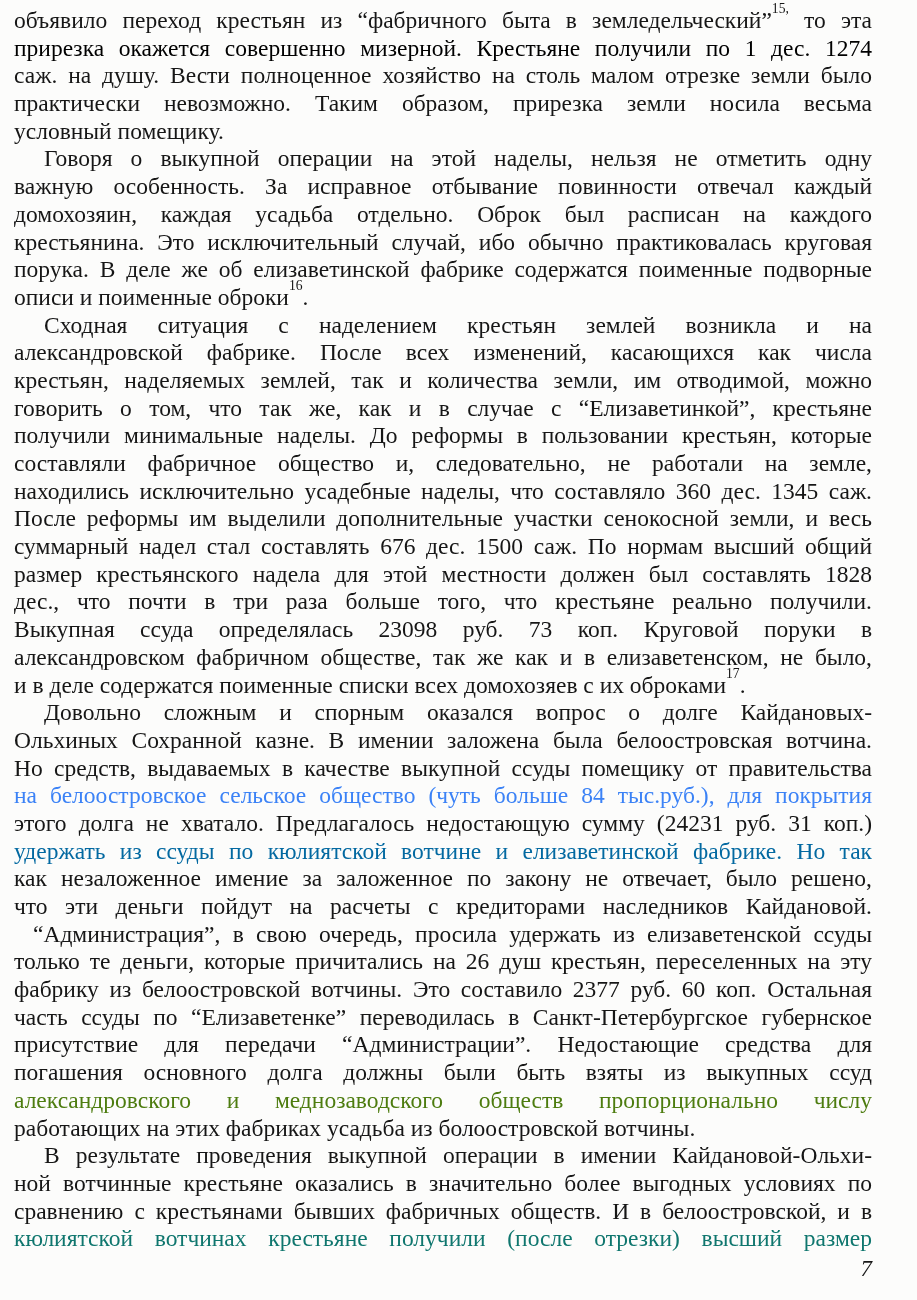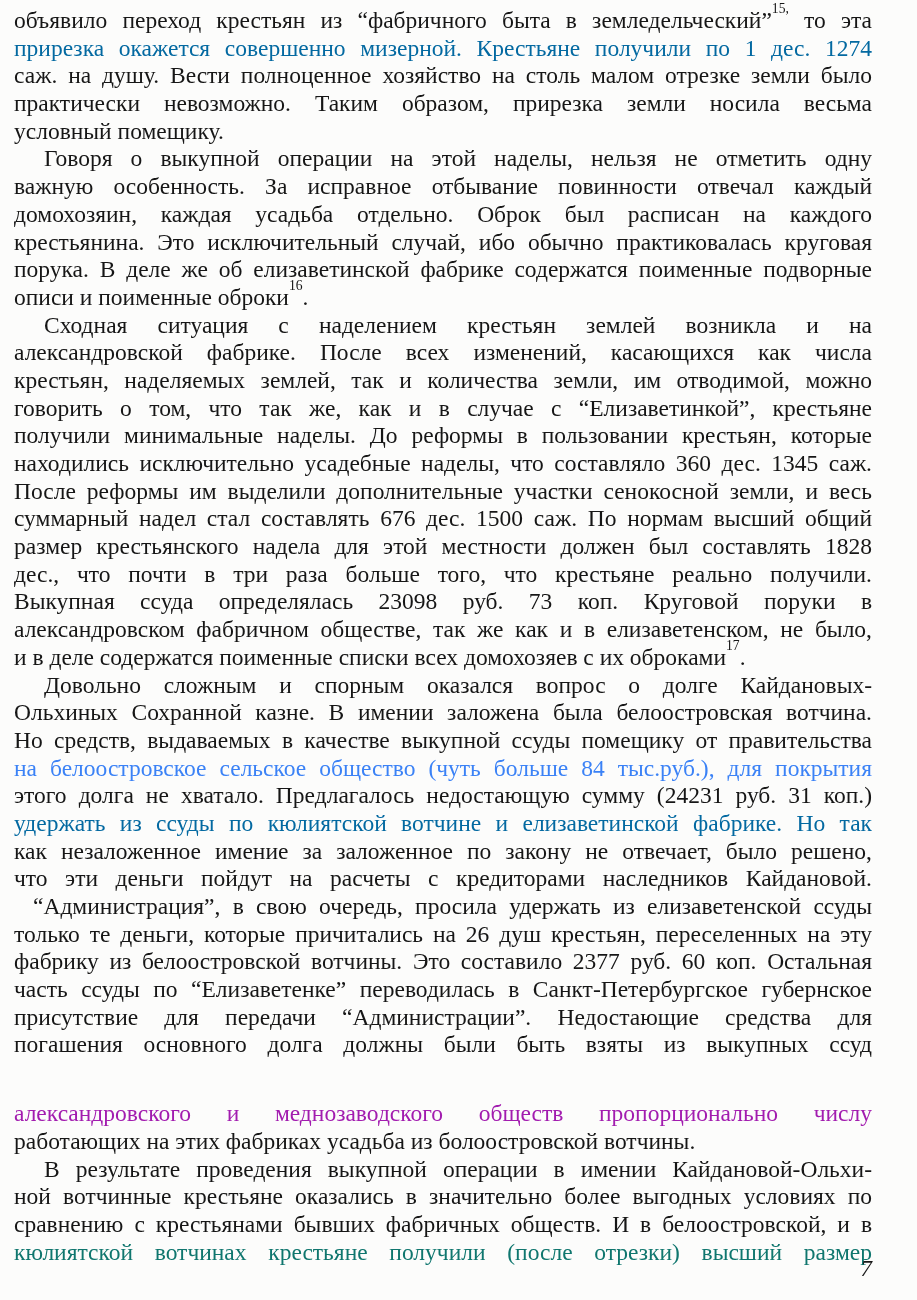--- a/index.html
+++ b/index.html
@@ -58,35 +58,36 @@
     font-style: italic;
     color: #161616;
   }
 </style>
 </head>
 <body style="background: rgb(252, 252, 251);">
 
 <main class="page">
   <div class="page-text">
       <div class="line" style="color: rgb(22, 22, 22);">объявило переход крестьян из “фабричного быта в земледельческий”<sup>15,</sup> то эта</div>
-      <div class="line" style="color: #0369a1;">прирезка окажется совершенно мизерной. Крестьяне получили по 1 дес. 1274</div>
+      <div class="line" style="color: #000000;">прирезка окажется совершенно мизерной. Крестьяне получили по 1 дес. 1274</div>
       <div class="line" style="color: rgb(22, 22, 22);">саж. на душу. Вести полноценное хозяйство на столь малом отрезке земли было</div>
       <div class="line" style="color: rgb(22, 22, 22);">практически невозможно. Таким образом, прирезка земли носила весьма</div>
       <div class="line para-end" style="color: rgb(22, 22, 22);">условный помещику.</div>
       <div class="line indent" style="color: rgb(22, 22, 22);">Говоря о выкупной операции на этой наделы, нельзя не отметить одну</div>
       <div class="line" style="color: rgb(22, 22, 22);">важную особенность. За исправное отбывание повинности отвечал каждый</div>
       <div class="line" style="color: rgb(22, 22, 22);">домохозяин, каждая усадьба отдельно. Оброк был расписан на каждого</div>
       <div class="line" style="color: rgb(22, 22, 22);">крестьянина. Это исключительный случай, ибо обычно практиковалась круговая</div>
       <div class="line" style="color: rgb(22, 22, 22);">порука. В деле же об елизаветинской фабрике содержатся поименные подворные</div>
       <div class="line para-end" style="color: rgb(22, 22, 22);">описи и поименные оброки<sup>16</sup>.</div>
       <div class="line indent" style="color: rgb(22, 22, 22);">Сходная ситуация с наделением крестьян землей возникла и на</div>
       <div class="line" style="color: rgb(22, 22, 22);">александровской фабрике. После всех изменений, касающихся как числа</div>
       <div class="line" style="color: rgb(22, 22, 22);">крестьян, наделяемых землей, так и количества земли, им отводимой, можно</div>
       <div class="line" style="color: rgb(22, 22, 22);">говорить о том, что так же, как и в случае с “Елизаветинкой”, крестьяне</div>
       <div class="line" style="color: rgb(22, 22, 22);">получили минимальные наделы. До реформы в пользовании крестьян, которые</div>
+      <div class="line" style="color: rgb(22, 22, 22);">составляли фабричное общество и, следовательно, не работали на земле,</div>
       <div class="line" style="color: rgb(22, 22, 22);">находились исключительно усадебные наделы, что составляло 360 дес. 1345 саж.</div>
       <div class="line" style="color: rgb(22, 22, 22);">После реформы им выделили дополнительные участки сенокосной земли, и весь</div>
       <div class="line" style="color: rgb(22, 22, 22);">суммарный надел стал составлять 676 дес. 1500 саж. По нормам высший общий</div>
       <div class="line" style="color: rgb(22, 22, 22);">размер крестьянского надела для этой местности должен был составлять 1828</div>
       <div class="line" style="color: rgb(22, 22, 22);">дес., что почти в три раза больше того, что крестьяне реально получили.</div>
       <div class="line" style="color: rgb(22, 22, 22);">Выкупная ссуда определялась 23098 руб. 73 коп. Круговой поруки в</div>
       <div class="line" style="color: rgb(22, 22, 22);">александровском фабричном обществе, так же как и в елизаветенском, не было,</div>
       <div class="line para-end" style="color: rgb(22, 22, 22);">и в деле содержатся поименные списки всех домохозяев с их оброками<sup>17</sup>.</div>
       <div class="line indent" style="color: rgb(22, 22, 22);">Довольно сложным и спорным оказался вопрос о долге Кайдановых-</div>
       <div class="line" style="color: rgb(22, 22, 22);">Ольхиных Сохранной казне. В имении заложена была белоостровская вотчина.</div>
@@ -95,21 +96,21 @@
       <div class="line" style="color: rgb(22, 22, 22);">этого долга не хватало. Предлагалось недостающую сумму (24231 руб. 31 коп.)</div>
       <div class="line" style="color: #0369a1;">удержать из ссуды по кюлиятской вотчине и елизаветинской фабрике. Но так</div>
       <div class="line" style="color: rgb(22, 22, 22);">как незаложенное имение за заложенное по закону не отвечает, было решено,</div>
       <div class="line" style="color: rgb(22, 22, 22);">что эти деньги пойдут на расчеты с кредиторами наследников Кайдановой.</div>
       <div class="line" style="color: rgb(22, 22, 22); margin-left: 19px;">“Администрация”, в свою очередь, просила удержать из елизаветенской ссуды</div>
       <div class="line" style="color: rgb(22, 22, 22);">только те деньги, которые причитались на 26 душ крестьян, переселенных на эту</div>
       <div class="line" style="color: rgb(22, 22, 22);">фабрику из белоостровской вотчины. Это составило 2377 руб. 60 коп. Остальная</div>
       <div class="line" style="color: rgb(22, 22, 22);">часть ссуды по “Елизаветенке” переводилась в Санкт-Петербургское губернское</div>
       <div class="line" style="color: rgb(22, 22, 22);">присутствие для передачи “Администрации”. Недостающие средства для</div>
       <div class="line" style="color: rgb(22, 22, 22);">погашения основного долга должны были быть взяты из выкупных ссуд</div>
-      <div class="line" style="color: #a21caf; margin-top: 41px;">александровского и меднозаводского обществ пропорционально числу</div>
+      <div class="line" style="color: #4d7c0f;">александровского и меднозаводского обществ пропорционально числу</div>
       <div class="line para-end" style="color: rgb(22, 22, 22);">работающих на этих фабриках усадьба из болоостровской вотчины.</div>
       <div class="line indent" style="color: rgb(22, 22, 22);">В результате проведения выкупной операции в имении Кайдановой-Ольхи-</div>
       <div class="line" style="color: rgb(22, 22, 22);">ной вотчинные крестьяне оказались в значительно более выгодных условиях по</div>
       <div class="line" style="color: rgb(22, 22, 22);">сравнению с крестьянами бывших фабричных обществ. И в белоостровской, и в</div>
       <div class="line" style="color: #0f766e;">кюлиятской вотчинах крестьяне получили (после отрезки) высший размер</div>
     </div>
   <div class="page-number">7</div>
 </main>
 
 </body></html>

